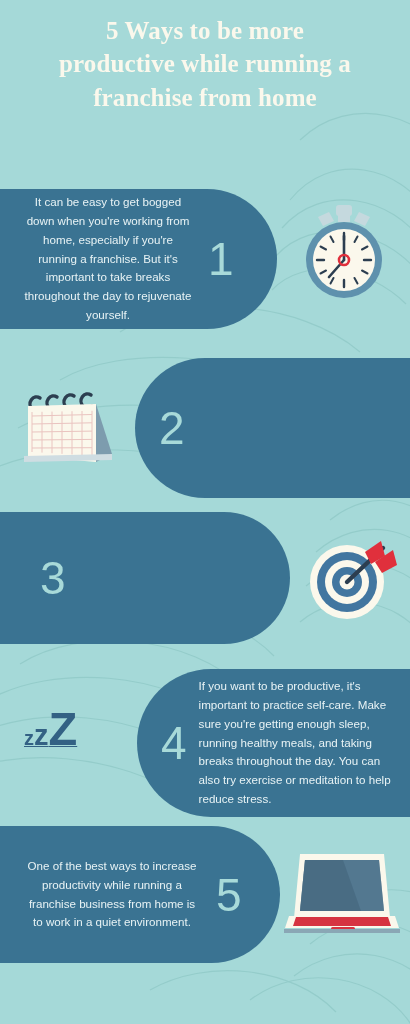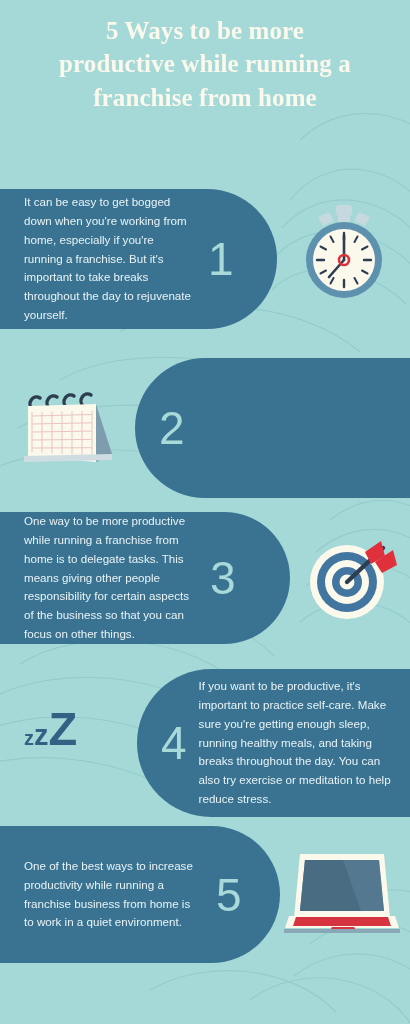--- a/index.html
+++ b/index.html
@@ -66,20 +66,21 @@
     position: absolute;
     background: #3a7392;
     display: flex;
     align-items: center;
     box-sizing: border-box;
   }
   .panel.left {           
     left: 0;
     border-radius: 0 130px 130px 0;
     padding: 14px 26px 14px 24px;
+    text-align: center;
   }
   .panel.right {          
     right: 0;
     border-radius: 130px 0 0 130px;
     padding: 14px 16px 14px 24px;
   }
 
   .panel .body-text {
     font-size: 11.6px;
     line-height: 1.62;
@@ -106,20 +107,21 @@
 
   
   .zzz {
     position: absolute;
     z-index: 2;
     color: #336184;
     font-weight: bold;
     font-family: "Liberation Sans", sans-serif;
     line-height: 1;
     white-space: nowrap;
+    text-decoration: underline;
   }
   .zzz .z1 { font-size: 20px; }
   .zzz .z2 { font-size: 29px; }
   .zzz .z3 { font-size: 47px; }
 </style>
 </head>
 <body>
 
 <div class="infographic">
 
@@ -235,21 +237,20 @@
         </g>
 
         <path d="M8 80 L96 78 L96 84 L8 86z" fill="#cfdde2"></path>
       </svg>
     </span>
   </div>
 
   <div class="section" style="left:0;top:512px;width:410px;height:132px;">
 
     <div class="panel left" style="top:0;width:290px;height:132px;">
-      <div class="body-text" style="width:170px;">One way to be more productive while running a franchise from home is to delegate tasks. This means giving other people responsibility for certain aspects of the business so that you can focus on other things.</div>
       <div class="numeral">3</div>
     </div>
 
     <span class="icon-slot" style="left:303px;top:22px;">
       <svg width="96" height="92" viewBox="0 0 96 92">
         <circle cx="44" cy="48" r="37" fill="#fbf8ec"></circle>
         <circle cx="44" cy="48" r="30" fill="#4276a0"></circle>
         <circle cx="44" cy="48" r="22" fill="#fbf8ec"></circle>
         <circle cx="44" cy="48" r="15" fill="#4276a0"></circle>
         <circle cx="44" cy="48" r="7.5" fill="#fbf8ec"></circle>

